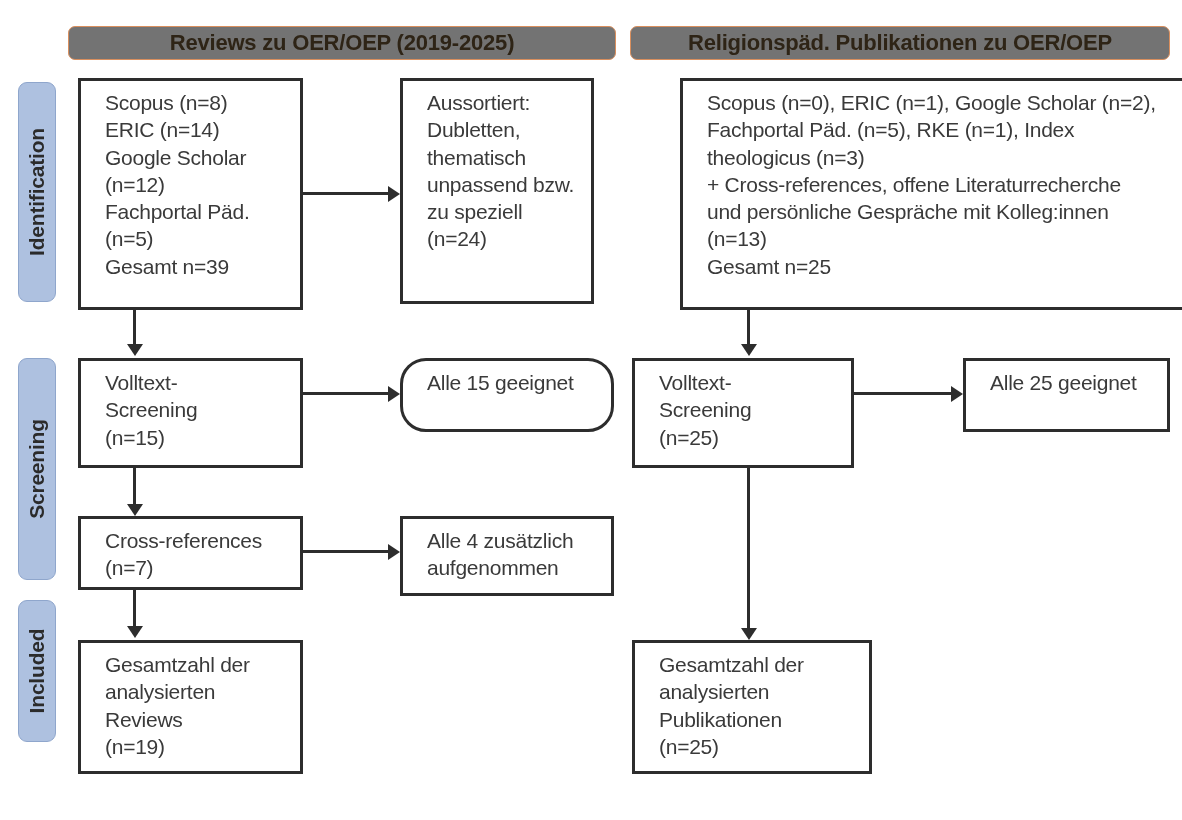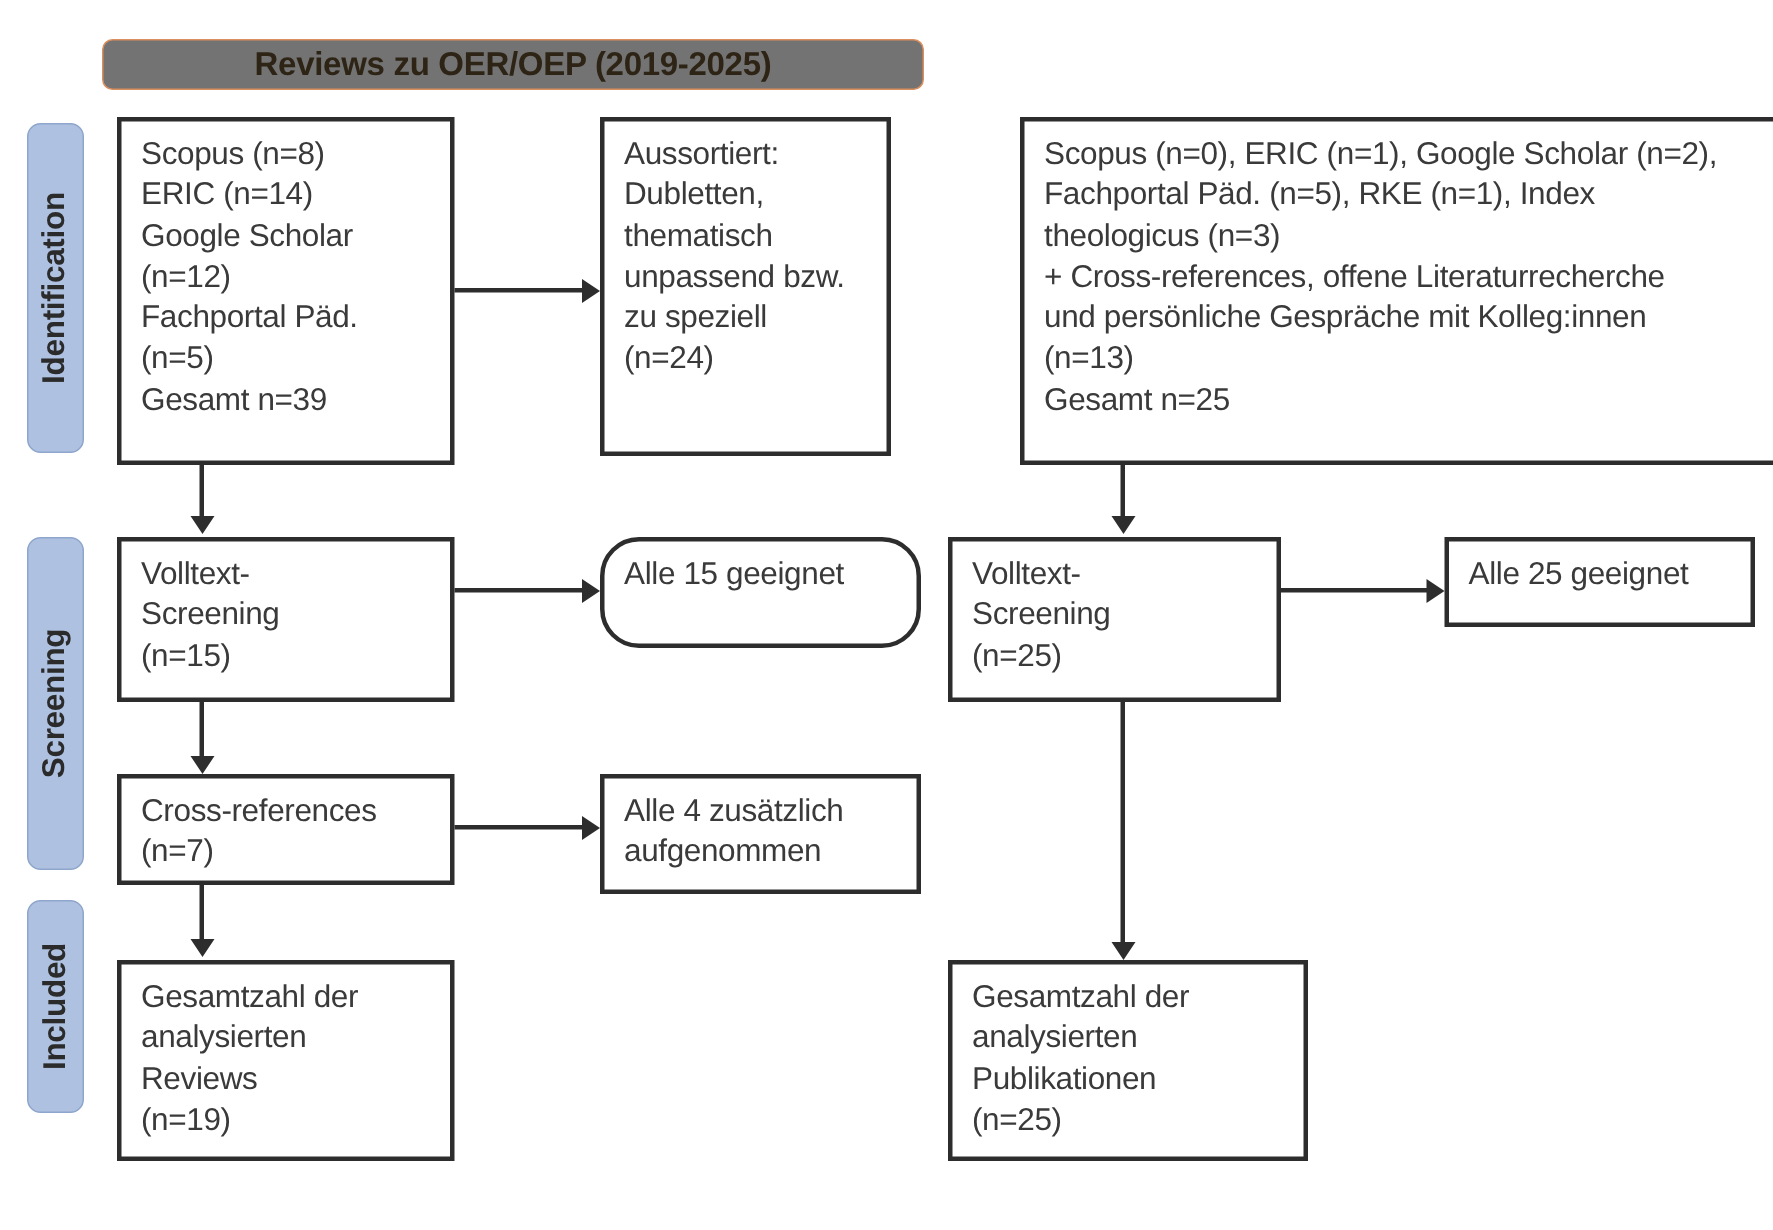--- a/index.html
+++ b/index.html
@@ -53,21 +53,21 @@
     color: #2e2416;
     letter-spacing: -0.2px;
   }
 
   
   .box {
     position: absolute;
     background: #ffffff;
     border: 3px solid #2d2d2d;
     box-sizing: border-box;
-    padding: 8px 10px 6px 13px;
+    padding: 8px 10px 6px 24px;
     font-size: 21px;
     line-height: 1.30;
     color: #3a3a3a;
     white-space: pre-line;
     letter-spacing: -0.25px;
     overflow: hidden;
   }
 
   
   .conn-v, .conn-h {
@@ -100,20 +100,21 @@
     <span class="phase-text">Identification</span>
   </div>
   <div class="phase-bar" style="left:18px; top:358px; width:38px; height:222px;">
     <span class="phase-text">Screening</span>
   </div>
   <div class="phase-bar" style="left:18px; top:600px; width:38px; height:142px;">
     <span class="phase-text">Included</span>
   </div>
 
   <div class="col-header" style="left:68px; top:26px; width:548px; height:34px;">Reviews zu OER/OEP (2019-2025)</div>
+  <div class="col-header" style="left:630px; top:26px; width:540px; height:34px;">Religionspäd. Publikationen zu OER/OEP</div>
 
   <div class="box" style="left:78px; top:78px; width:225px; height:232px;">Scopus (n=8)
 ERIC (n=14)
 Google Scholar
 (n=12)
 Fachportal Päd.
 (n=5)
 Gesamt n=39</div>
 
   <div class="box" style="left:400px; top:78px; width:194px; height:226px;">Aussortiert:
@@ -166,21 +167,21 @@
 (n=13)
 Gesamt n=25</div>
 
   <div class="conn-v" style="left:747px; top:310px; height:36px;"></div>
   <div class="arrow-down" style="left:741px; top:344px;"></div>
 
   <div class="box" style="left:632px; top:358px; width:222px; height:110px;">Volltext-
 Screening
 (n=25)</div>
 
-  <div class="box" style="left:963px; top:358px; width:207px; height:60px;">Alle 25 geeignet</div>
+  <div class="box" style="left:963px; top:358px; width:207px; height:74px;">Alle 25 geeignet</div>
 
   <div class="conn-h" style="left:854px; top:392px; width:98px;"></div>
   <div class="arrow-right" style="left:951px; top:386px;"></div>
 
   <div class="conn-v" style="left:747px; top:468px; height:164px;"></div>
   <div class="arrow-down" style="left:741px; top:628px;"></div>
 
   <div class="box" style="left:632px; top:640px; width:240px; height:134px;">Gesamtzahl der
 analysierten
 Publikationen

